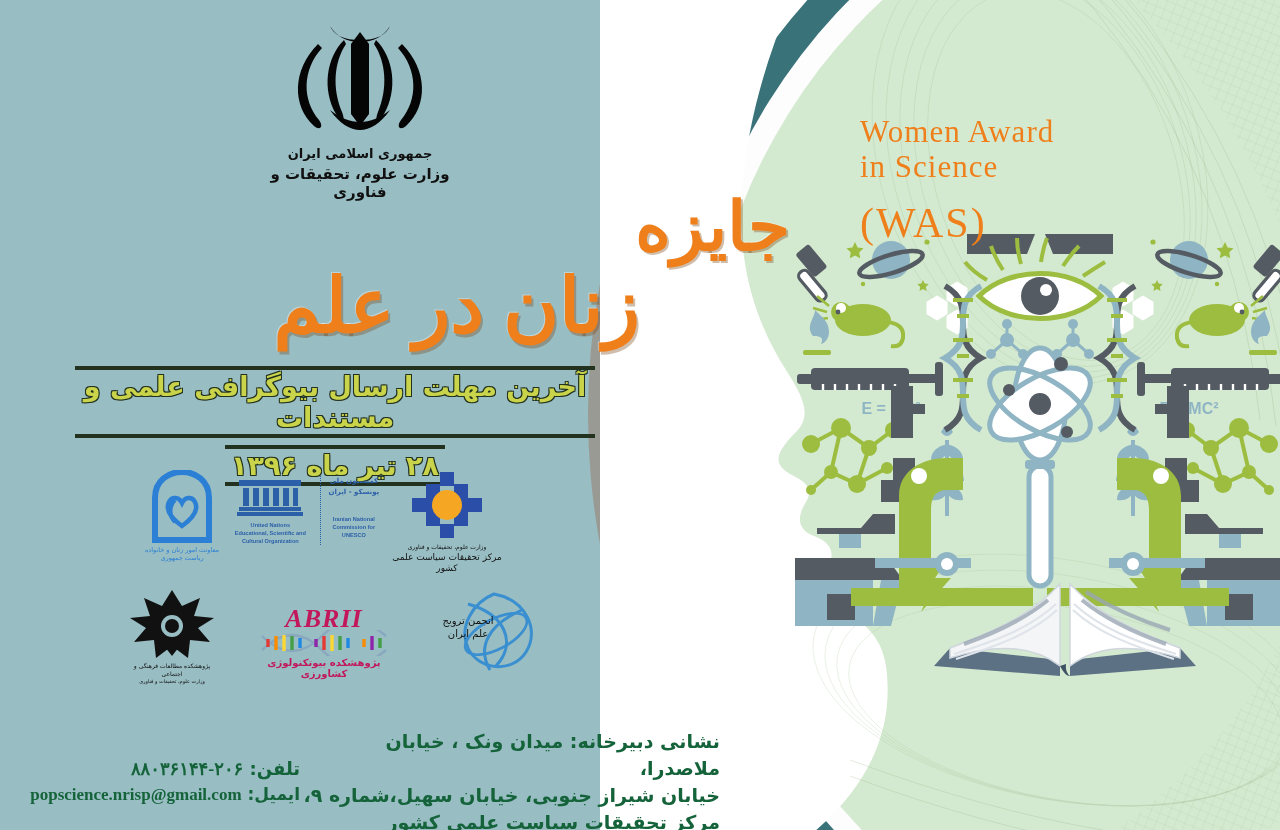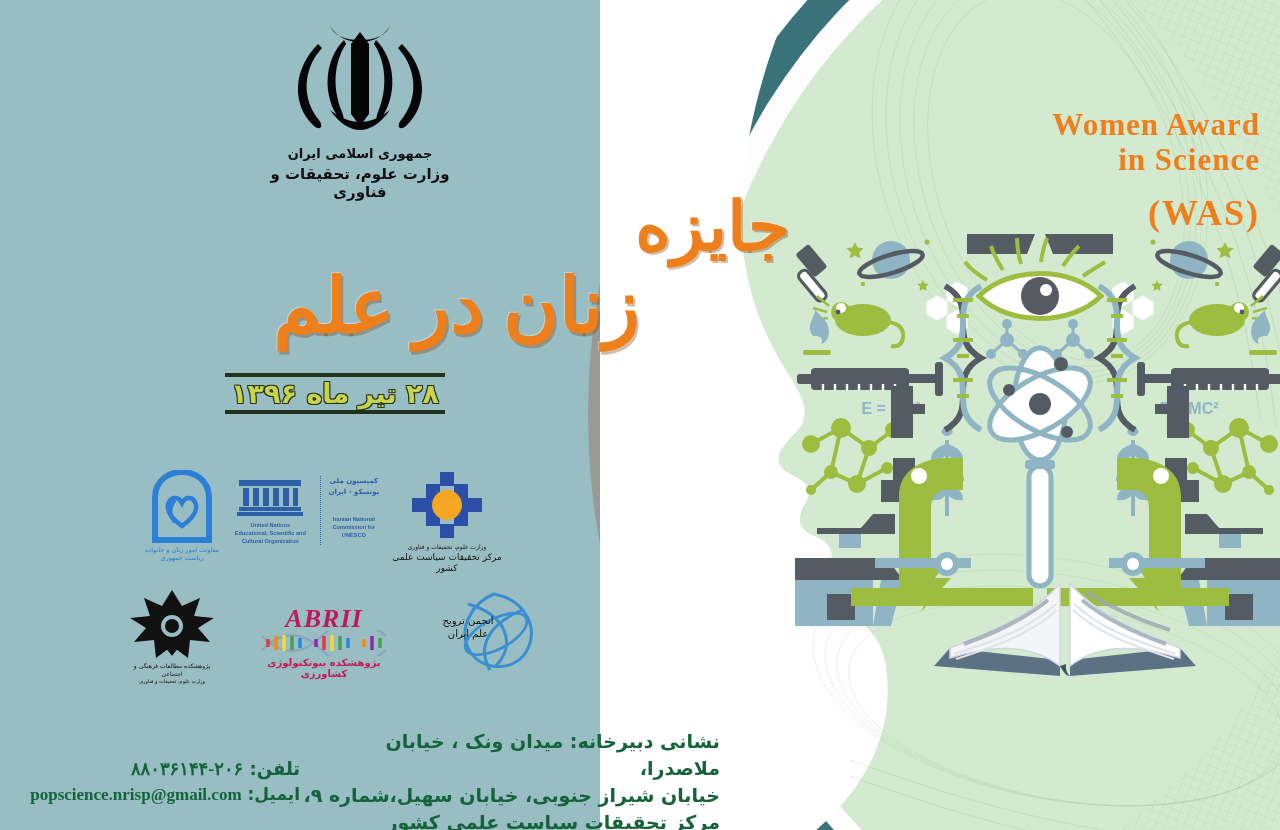--- a/index.html
+++ b/index.html
@@ -51,30 +51,30 @@
     z-index:6;
   }
 
   
   .mesh{
     position:absolute;z-index:7;pointer-events:none;
   }
 
   
   #en-title{
-    position:absolute;left:860px;top:108px;width:400px;
-    text-align:right;z-index:30;
+    position:absolute;left:860px;top:115px;width:400px;
+    text-align:left;z-index:30;
     font-family:"Liberation Serif", serif;
     color:#ef7f1a;
-    font-weight:bold;
+    font-weight:normal;
     letter-spacing:1px;
     line-height:1.12;
   }
   #en-title .l1,#en-title .l2{font-size:31px;}
-  #en-title .l3{font-size:36px;margin-top:16px;letter-spacing:2px;}
+  #en-title .l3{font-size:42px;margin-top:16px;letter-spacing:2px;}
 
   
   #fa-title{
     position:absolute;left:60px;top:192px;width:580px;
     z-index:30;direction:rtl;
     font-family:Liberation Serif, serif;
   }
   #fa-title .fa-l1{
     font-size:68px;font-weight:bold;color:#ef7f1a;
     text-shadow:2px 2px 0 rgba(120,70,20,.35), -1px -1px 0 rgba(255,255,255,.35);
@@ -485,20 +485,21 @@
     <div class="emb-cap1">جمهوری اسلامی ایران</div>
     <div class="emb-cap2">وزارت علوم، تحقیقات و فناوری</div>
   </div>
 
   <div id="fa-title">
     <div class="fa-l1">جایزه</div>
     <div class="fa-l2">زنان در علم</div>
   </div>
 
   <div id="deadline">
+    <div class="dl-1">آخرین مهلت ارسال بیوگرافی علمی و مستندات</div>
     <div class="dl-2">۲۸ تیر ماه ۱۳۹۶</div>
   </div>
 
   <div id="en-title">
     <div class="l1">Women Award</div>
     <div class="l2">in Science</div>
     <div class="l3">(WAS)</div>
   </div>
 
   <div id="logos">

